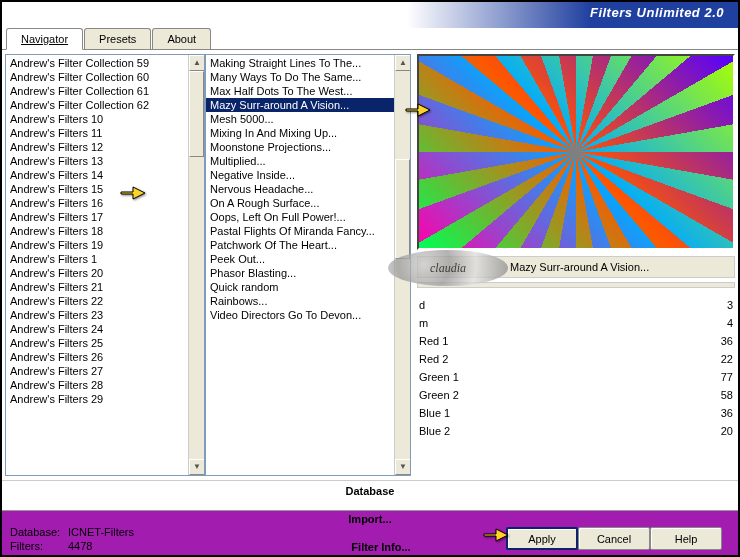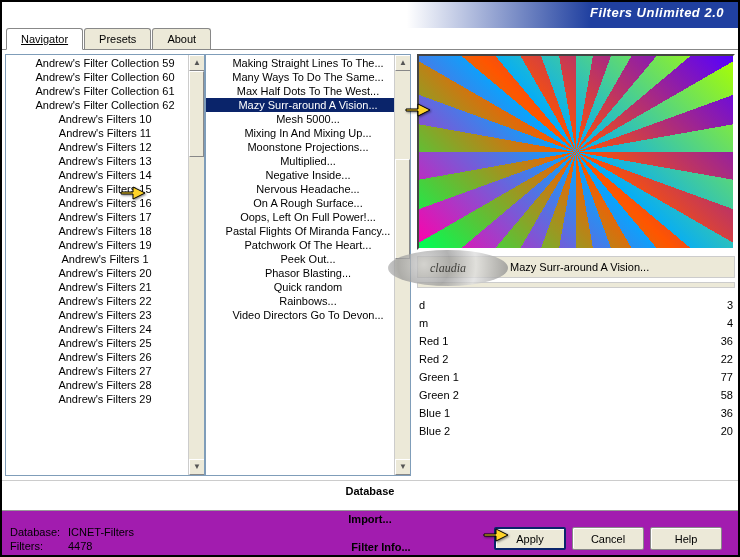--- a/index.html
+++ b/index.html
@@ -71,21 +71,20 @@
   .list {
     padding: 1px 0;
   }
   .list-item {
     padding: 0 4px;
     line-height: 14px;
     white-space: nowrap;
     overflow: hidden;
     cursor: pointer;
     font-size: 11px;
-    text-align: center;
   }
   .list-item.selected {
     background: #0a246a;
     color: #fff;
   }
   .scrollbar {
     position: absolute;
     right: 0;
     top: 0;
     bottom: 0;
@@ -182,21 +181,21 @@
   .footer {
     border-top: 1px solid #999;
     padding: 4px 8px;
     display:flex;
     align-items:center;
     height: 56px;
     background:#a21caf;
   }
   .footer-info { font-size: 11px; line-height:14px; }
   .footer-info .lbl { display:inline-block; width:58px; }
-  .footer-btns { flex:1; display:flex; justify-content:flex-end; gap:6px; align-items:center; padding-right: 8px;}
+  .footer-btns { flex:1; display:flex; justify-content:flex-end; gap:0; align-items:center; padding-right: 8px;}
   .btn {
     min-width: 72px;
     height: 23px;
     border: 1px solid #888;
     background: #ece9d8;
     border-radius: 2px;
     font-size: 11px;
     cursor: pointer;
     box-shadow: inset 1px 1px 0 #fff;
   }

